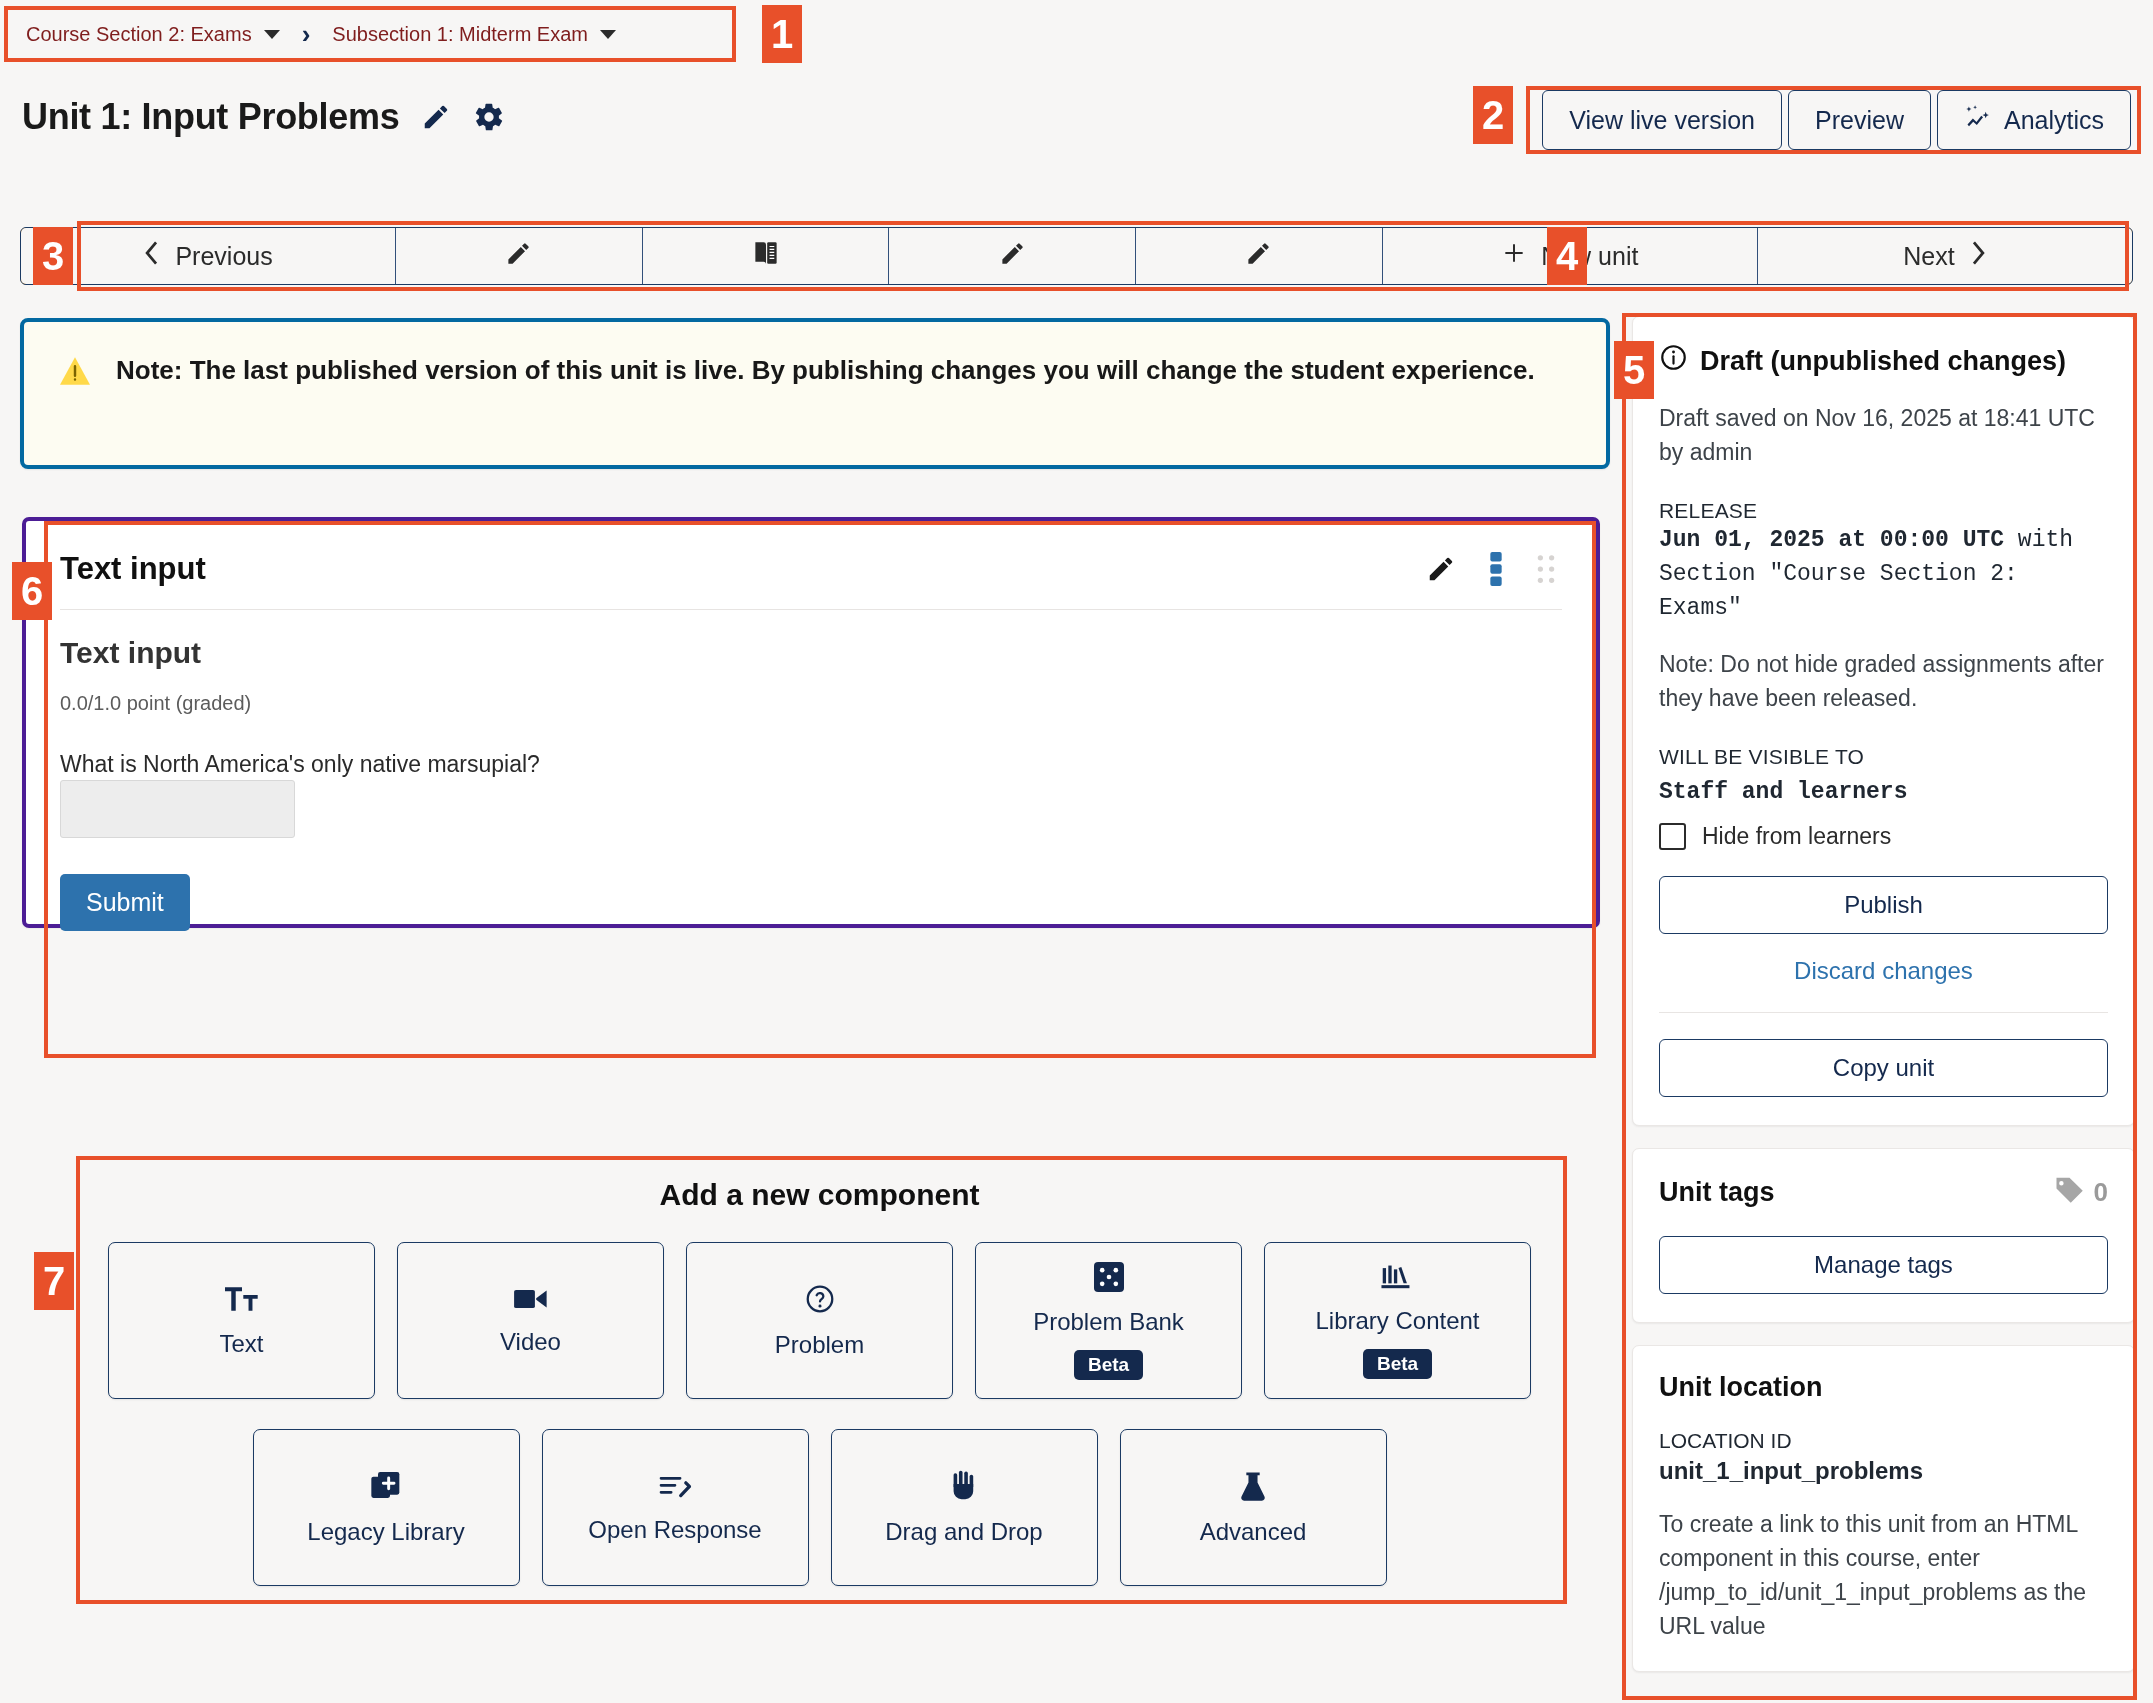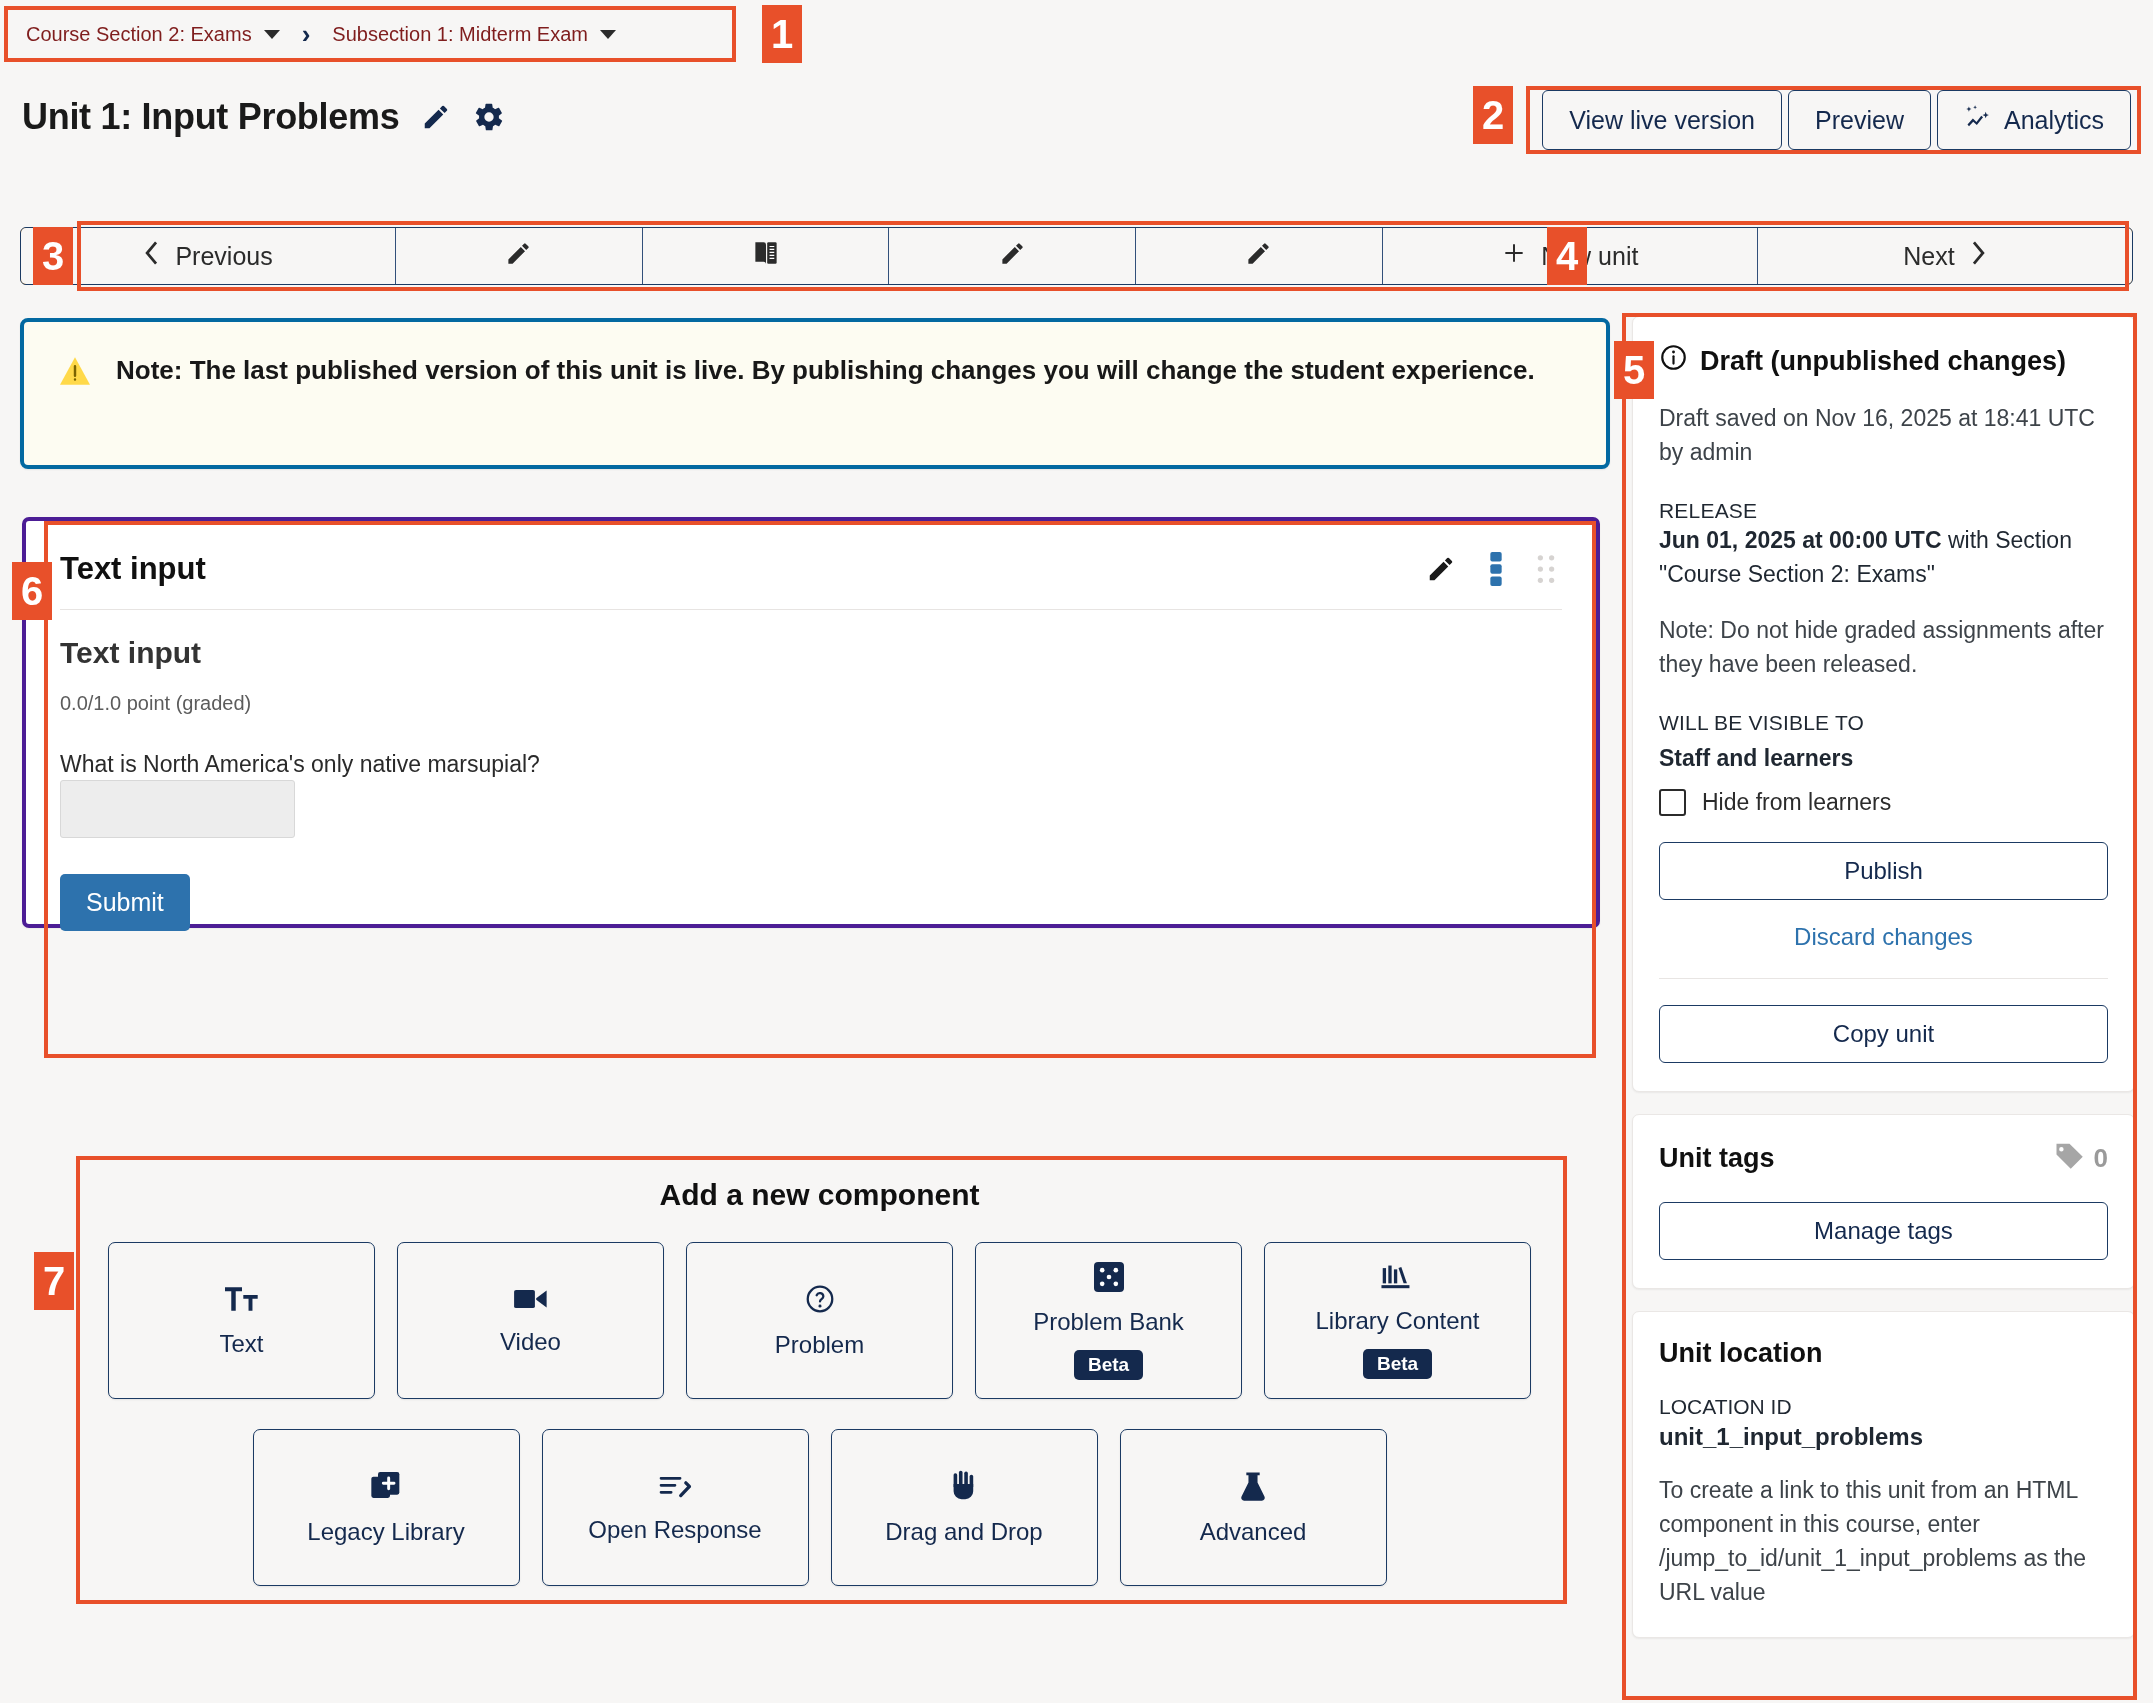--- a/index.html
+++ b/index.html
@@ -126,21 +126,21 @@
   
   .sidebar { position:absolute; left:1632px; top:316px; width:503px; }
   .side-card {
     background:#fff; border:1px solid #eae7e5; border-radius:7px;
     box-shadow:0 1px 2px rgba(0,0,0,.06); padding:26px 26px 28px 26px;
     margin-bottom:22px;
   }
   .side-title { display:flex; align-items:center; gap:12px; font-size:27px; font-weight:700; color:#101010; }
   .side-p { font-size:23px; color:#3d4349; line-height:1.48; margin-top:22px; }
   .side-label { font-size:21px; color:#1f2731; margin-top:30px; letter-spacing:0.2px; }
-  .side-strong { font-size:23px; font-weight:700; color:#1f2731; line-height:1.48; }
+  .side-strong { font-size:23px; font-weight:700; color:#1f2731; line-height:1.48;font-family:Liberation Mono, monospace; }
   .side-strong span.norm { font-weight:400; }
   .chk-row { display:flex; align-items:center; gap:16px; margin-top:14px; cursor:pointer; }
   .chk { width:27px;height:27px;border:2px solid #2b2b2b;border-radius:3px;background:#fff; }
   .chk-label { font-size:23px; color:#2b2b2b; }
   .sbtn {
     display:block; width:100%; margin-top:26px;
     border:1px solid #1b3a63; background:#fff; color:#14294d;
     font-size:24px; padding:14px 0; border-radius:6px; cursor:pointer;
     font-family:"Liberation Sans",sans-serif;
   }

